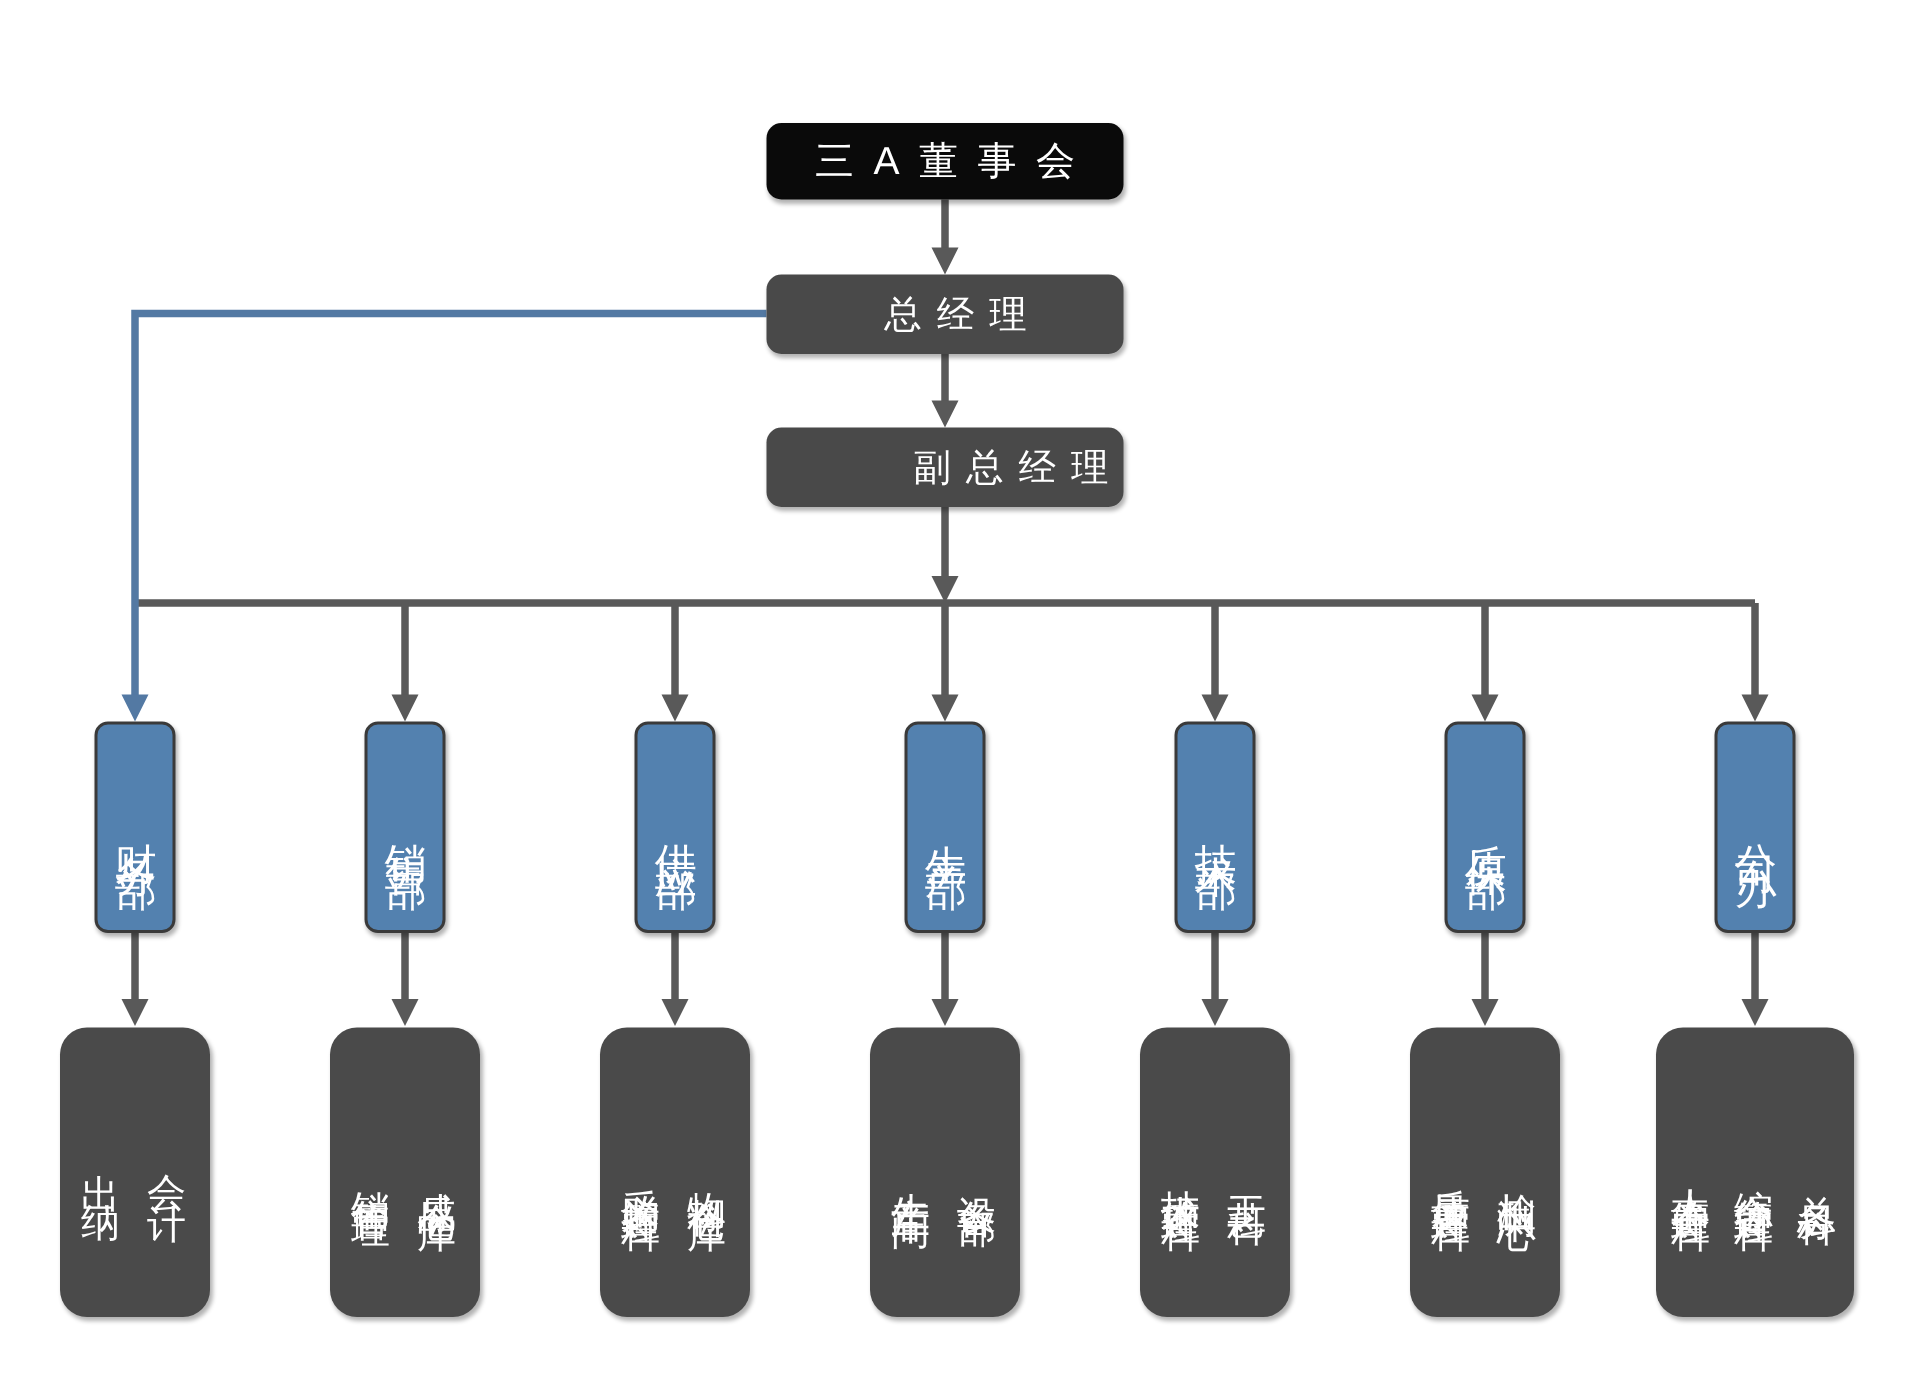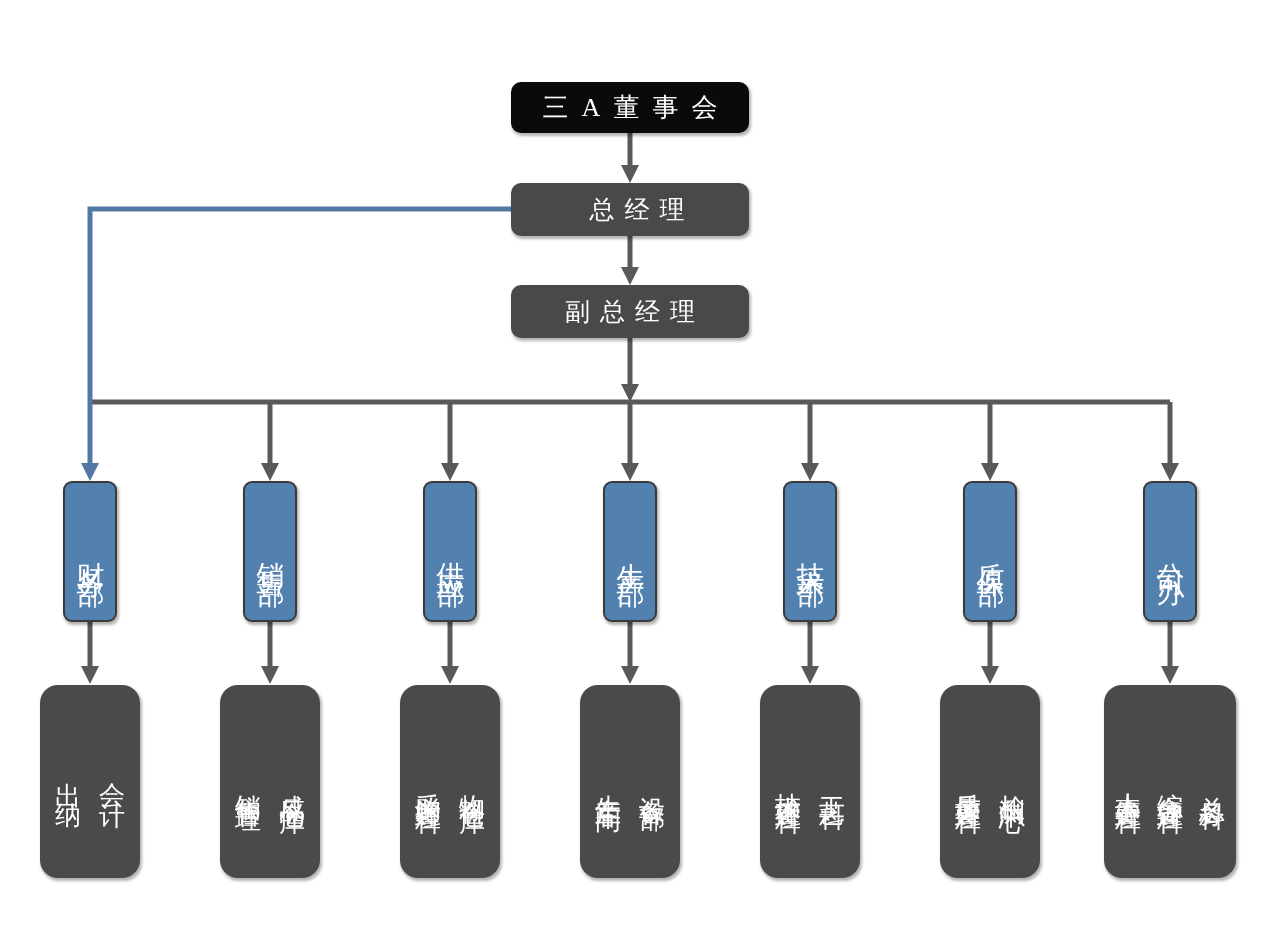--- a/index.html
+++ b/index.html
@@ -1,28 +1,28 @@
 <!DOCTYPE html>
 <html style="--canvas-bg: #ffffff; --root-box: #0a0a0a; --manager-box: #494949; --dept-box: #5381af; --dept-border: #3a3a3a; --sub-box: #4a4a4a; --connector: #595959; --blue-connector: #5379a3; --box-text: #ffffff;"><head>
 <meta charset="utf-8">
 <style>
   html,body{margin:0;padding:0;background:#fff;}
   #canvas{
     position:relative;width:1280px;height:931px;background:var(--canvas-bg,#fff);
-    font-family:Liberation Serif, serif;overflow:hidden;
+    font-family:Liberation Sans, sans-serif;overflow:hidden;
   }
   #wires{position:absolute;left:0;top:0;width:1280px;height:931px;z-index:0;}
   .box{position:absolute;z-index:1;box-sizing:border-box;color:var(--box-text,#fff);
        display:flex;align-items:center;justify-content:center;
        box-shadow:1.5px 2.5px 3px rgba(0,0,0,0.30);}
   .topbox{left:511px;width:238px;height:53px;border-radius:10px;
           background:var(--manager-box);font-size:25px;letter-spacing:10px;padding-left:10px;}
   #board-box{top:82px;height:51px;background:var(--root-box);font-size:26px;letter-spacing:13px;padding-left:13px;}
   #gm-box{top:183px;padding-left:24px;}
-  #dgm-box{top:285px;}
+  #dgm-box{top:285px;justify-content:flex-end;}
   .dept{top:481px;width:54px;height:141px;border-radius:9px;
         background:var(--dept-box);border:2px solid var(--dept-border);
         font-size:28px;}
   .dept .vtxt{writing-mode:vertical-rl;text-orientation:upright;letter-spacing:8px;}
   .sub{top:685px;width:100px;height:193px;border-radius:18px;background:var(--sub-box);
        font-size:26px;gap:9px;flex-direction:row-reverse;}
   .sub .vcol{writing-mode:vertical-rl;text-orientation:upright;letter-spacing:4px;}
   .sub.loose .vcol{letter-spacing:20px;}
   .sub.wide{width:132px;gap:7px;}
 </style>

